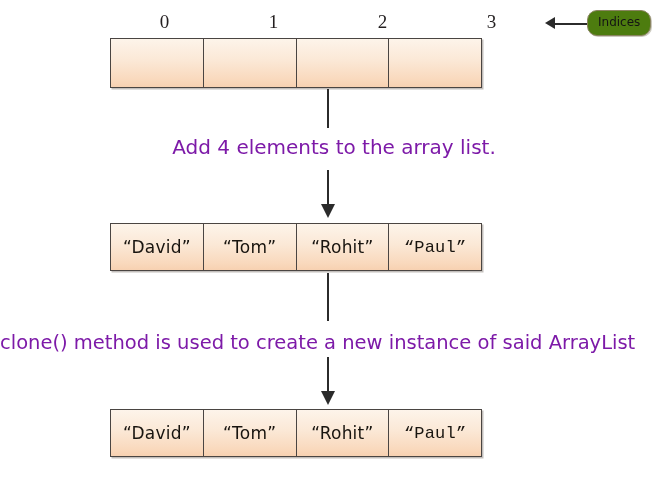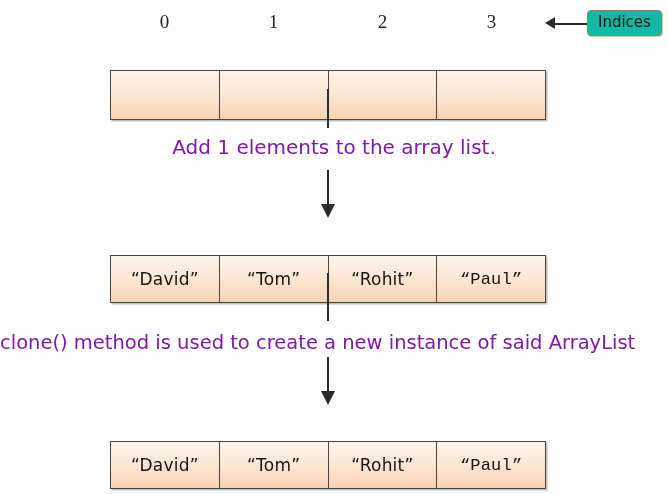--- a/index.html
+++ b/index.html
@@ -36,27 +36,26 @@
     font-family: "Liberation Serif", serif;
     font-size: 19px;
     color: #231f20;
     line-height: 28px;
   }
 
   
   .array-row {
     position: absolute;
     left: 110px;
-    width: 436px;
+    width: 372px;
     display: flex;
     border: 1.5px solid #4a4542;
     box-sizing: border-box;
     background: #bef264;
     box-shadow: 1.5px 1.5px 0 rgba(120,110,105,0.45);
-    margin-top: 32px;
   }
   .array-row.row-empty { top: 38px; height: 50px; }
   .array-row.row-filled { top: 223px; height: 48px; }
   .array-row.row-clone  { top: 409px; height: 48px; }
 
   .cell {
     flex: 1 1 0;
     box-sizing: border-box;
     background: linear-gradient(to bottom,
                  #fdf4ea 0%,
@@ -115,25 +114,25 @@
     text-align: center;
     font-size: 19.5px;
   }
 
   
   .callout {
     position: absolute;
     left: 587px;
     top: 10px;
     padding: 3px 10px 4px;
-    background: #14b8a6;
+    background: #4d7c0f;
     border: 1.4px solid #8a8460;
-    border-radius: 4px;
-    font-family: "DejaVu Sans", sans-serif;
-    font-size: 15px;
+    border-radius: 10px;
+    font-family: "DejaVu Sans", sans-serif;
+    font-size: 12px;
     color: #141414;
     line-height: 17px;
     box-shadow: 1px 1px 0 rgba(140,135,110,.45);
   }
   .callout-line {
     position: absolute;
     left: 553px;
     top: 23px;
     width: 34px;
     height: 1.8px;
@@ -179,21 +178,21 @@
 
   <div class="array-row row-empty">
     <div class="cell"></div>
     <div class="cell"></div>
     <div class="cell"></div>
     <div class="cell"></div>
   </div>
 
   <div class="conn conn-a"></div>
 
-  <div class="caption caption-1">Add 1 elements to the array list.</div>
+  <div class="caption caption-1">Add 4 elements to the array list.</div>
 
   <div class="conn conn-b"></div>
   <div class="arrowhead arrow-1"></div>
 
   <div class="array-row row-filled">
     <div class="cell">“David”</div>
     <div class="cell">“Tom”</div>
     <div class="cell">“Rohit”</div>
     <div class="cell">“Paul”</div>
   </div>

